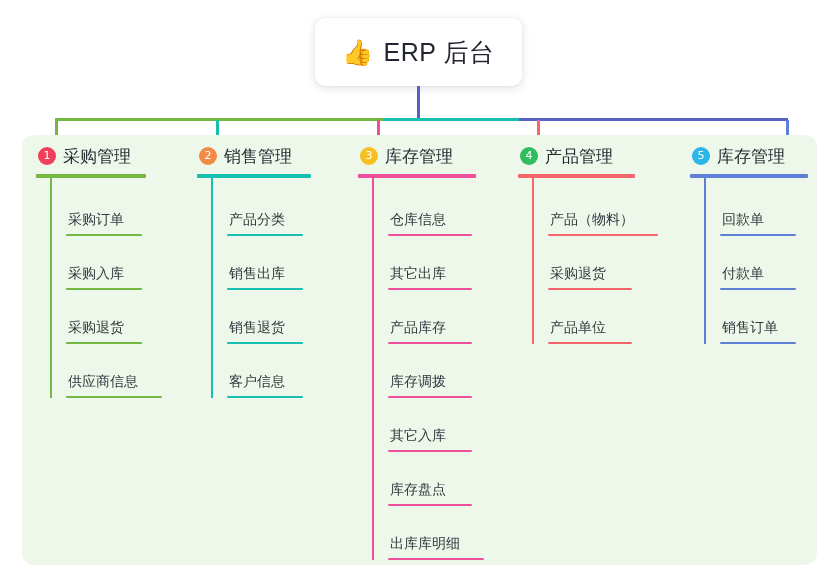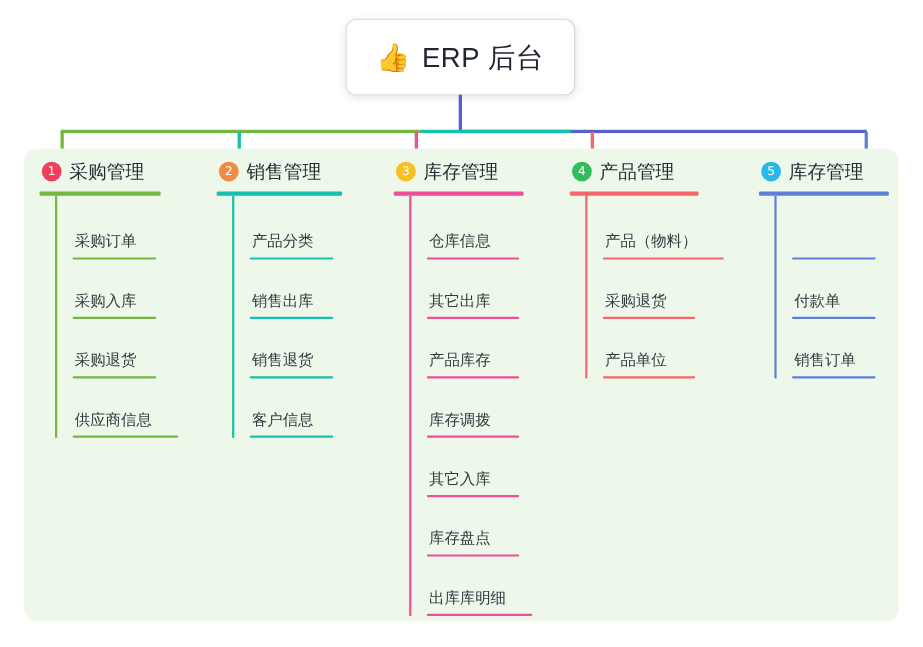--- a/index.html
+++ b/index.html
@@ -305,20 +305,21 @@
 
   <div class="column col-5">
     <div class="col-head">
       <span class="badge" style="background: rgb(41, 182, 232);">5</span>
       <span class="col-title">库存管理</span>
     </div>
     <div class="col-rule" style="background: rgb(93, 127, 214);"></div>
     <div class="leaf-list">
       <div class="spine" style="background: rgb(93, 127, 214);"></div>
       <div class="leaf">
+        <span class="leaf-label">回款单</span>
         <div class="leaf-rule w-short" style="background: rgb(93, 127, 214);"></div>
       </div>
       <div class="leaf">
         <span class="leaf-label">付款单</span>
         <div class="leaf-rule w-short" style="background: rgb(93, 127, 214);"></div>
       </div>
       <div class="leaf">
         <span class="leaf-label">销售订单</span>
         <div class="leaf-rule w-short" style="background: rgb(93, 127, 214);"></div>
       </div>

